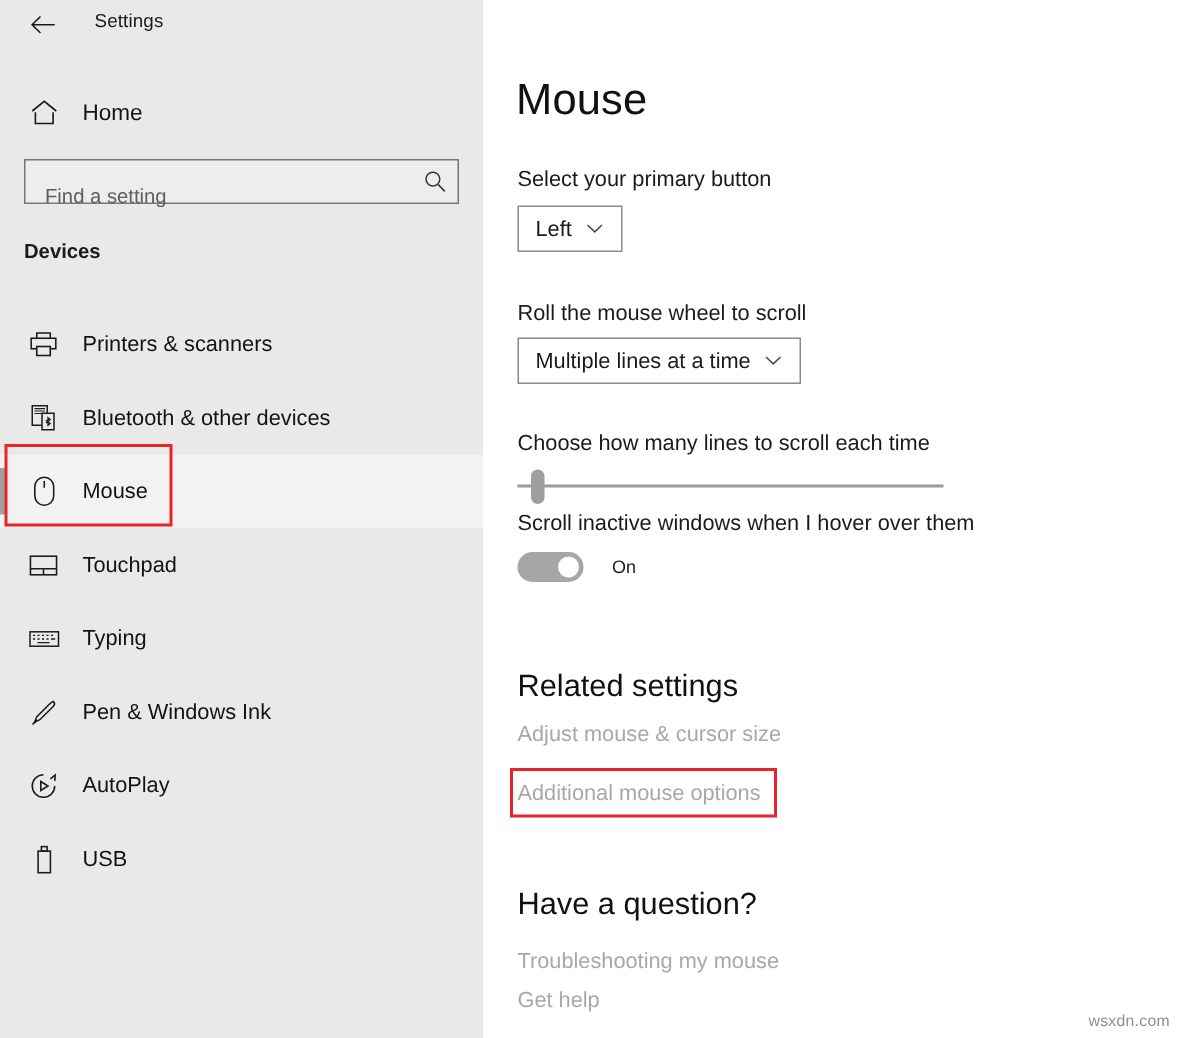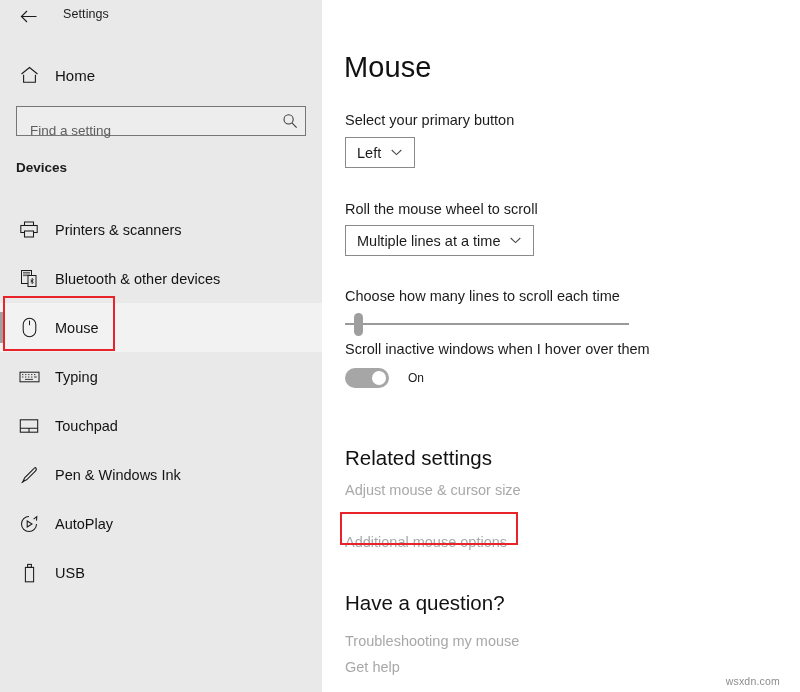--- a/index.html
+++ b/index.html
@@ -372,38 +372,38 @@
           <svg width="15" height="21" viewBox="0 0 15 21">
             <rect x="1.2" y="1.2" width="12.6" height="18.6" rx="6.3" fill="none" stroke="#1b1b1b" stroke-width="1.05"></rect>
             <path d="M7.5 3.6 V8.2" stroke="#1b1b1b" stroke-width="1.05"></path>
           </svg>
         </span>
         <span class="nav-label">Mouse</span>
       </div>
 
       <div class="nav-item">
         <span class="nav-icon">
+          <svg width="20" height="16" viewBox="0 0 20 16">
+            <rect x="1.3" y="1.8" width="17.4" height="12.4" fill="none" stroke="#1b1b1b" stroke-width="1.05"></rect>
+            <path d="M1.3 10.2 H18.7 M10 10.2 V14.2" stroke="#1b1b1b" stroke-width="1.05"></path>
+          </svg>
+        </span>
+        <span class="nav-label">Touchpad</span>
+      </div>
+
+      <div class="nav-item">
+        <span class="nav-icon">
           <svg width="21" height="14" viewBox="0 0 21 14">
             <rect x="1" y="2.2" width="19" height="9.6" fill="none" stroke="#1b1b1b" stroke-width="1"></rect>
             <path d="M3 4.6 H4.4 M6 4.6 H7.4 M9 4.6 H10.4 M12 4.6 H13.4 M15 4.6 H16.4
                      M3 7 H4.4 M6 7 H7.4 M9 7 H10.4 M12 7 H13.4 M15 7 H17.8
                      M6 9.4 H14" stroke="#1b1b1b" stroke-width=".85"></path>
           </svg>
         </span>
         <span class="nav-label">Typing</span>
-      </div>
-
-      <div class="nav-item">
-        <span class="nav-icon">
-          <svg width="20" height="16" viewBox="0 0 20 16">
-            <rect x="1.3" y="1.8" width="17.4" height="12.4" fill="none" stroke="#1b1b1b" stroke-width="1.05"></rect>
-            <path d="M1.3 10.2 H18.7 M10 10.2 V14.2" stroke="#1b1b1b" stroke-width="1.05"></path>
-          </svg>
-        </span>
-        <span class="nav-label">Touchpad</span>
       </div>
 
       <div class="nav-item">
         <span class="nav-icon">
           <svg width="20" height="20" viewBox="0 0 20 20">
             <path d="M16.5 2.6 C17.6 3.7 17.6 4.8 16.6 5.8 L7.6 14.8 L4 16.4 L5.6 12.8 L14.6 3.8 C15.5 2.8 15.5 2.8 16.5 2.6 Z" fill="none" stroke="#1b1b1b" stroke-width="1.05"></path>
             <path d="M2.6 17.8 C4 17.2 5 16.2 5.6 14.8" fill="none" stroke="#1b1b1b" stroke-width="1.05"></path>
           </svg>
         </span>
         <span class="nav-label">Pen &amp; Windows Ink</span>
@@ -466,21 +466,21 @@
     <div class="field-label" style="top:341px">Scroll inactive windows when I hover over them</div>
     <div class="toggle-row">
       <div class="toggle">
         <div class="knob"></div>
       </div>
       <span class="toggle-state">On</span>
     </div>
 
     <div class="section-head" style="top:446px">Related settings</div>
     <div class="link" style="top:482px">Adjust mouse &amp; cursor size</div>
-    <div class="link" style="top:534px">Additional mouse options</div>
+    <div class="link" style="top:521px">Additional mouse options</div>
 
     <div class="section-head" style="top:591px">Have a question?</div>
     <div class="link" style="top:633px">Troubleshooting my mouse</div>
     <div class="link" style="top:659px">Get help</div>
 
     <div class="watermark">wsxdn.com</div>
   </div>
 
   <div class="annot" id="annot-mouse"></div>
   <div class="annot" id="annot-addl"></div>

